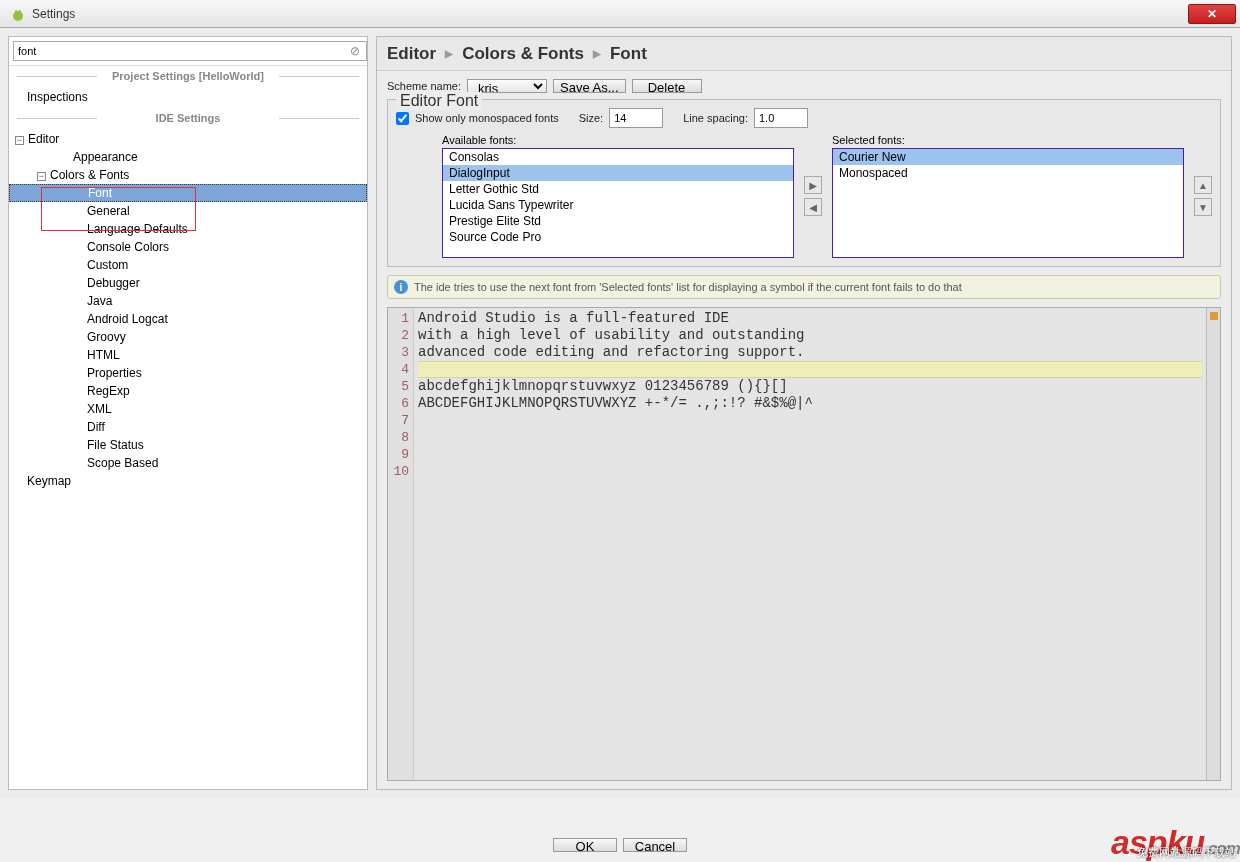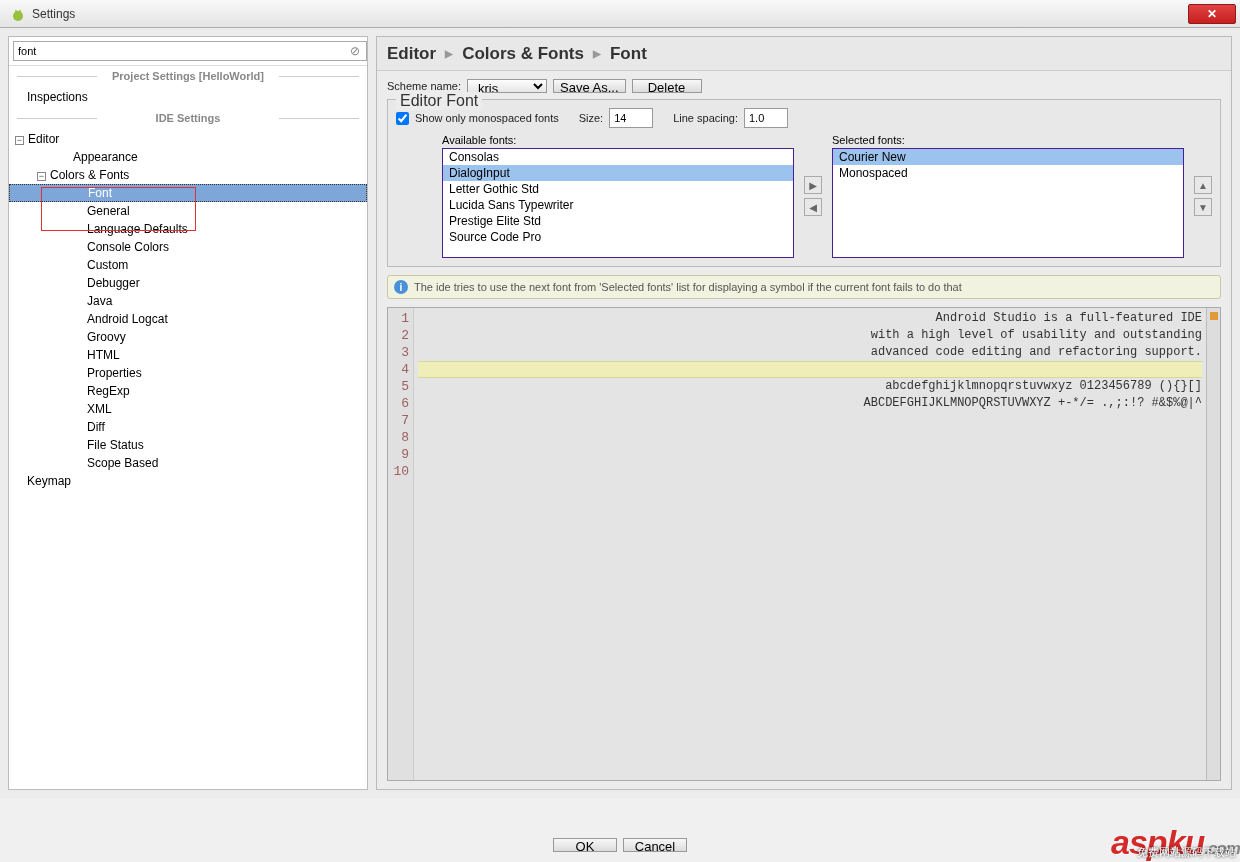--- a/index.html
+++ b/index.html
@@ -43,40 +43,40 @@
   .row { display: flex; align-items: center; gap: 6px; }
   .lbl { font-size: 11px; color: #222; }
   select, input[type=text].small, .btn { font-size: 13px; height: 14px; border: 1px solid #999; background: linear-gradient(#fdfdfd,#e6e6e6); padding: 0 6px; }
   select { width: 80px; }
   .btn { min-width: 70px; cursor: pointer; background: linear-gradient(#f8f8f8,#dcdcdc); }
   
   .group { border: 1px solid #bbb; padding: 8px; background: #e8e8e8; position: relative; }
   .group-title { position: absolute; top: -8px; left: 8px; background: #ececec; padding: 0 4px; font-size: 16px; color: #333; }
   .group .row { margin-bottom: 6px; }
   .check { width: 13px; height: 13px; }
-  .numinput { width: 44px; height: 20px; border: 1px solid #999; padding: 0 4px; font-size: 11px; }
+  .numinput { width: 54px; height: 20px; border: 1px solid #999; padding: 0 4px; font-size: 11px; }
   
   .fonts-row { display: flex; gap: 10px; align-items: stretch; margin-left: 46px; }
   .fonts-col { flex: 1; display: flex; flex-direction: column; }
   .fonts-col.left { flex: 1; }
   .fonts-col.right { flex: 1; }
   .fontlist-label { font-size: 11px; margin-bottom: 2px; }
   .fontlist { flex: 1; min-height: 110px; border: 1px solid #4c1d95; background: #fff; overflow: auto; }
   .fontlist div { padding: 1px 6px; cursor: default; font-size: 12px; }
   .fontlist div.selected { background: #9cc2ee; }
   .moverbtns { display: flex; flex-direction: column; justify-content: center; gap: 4px; }
   .moverbtn { width: 18px; height: 18px; border: 1px solid #aaa; background: #e8e8e8; display:flex; align-items:center; justify-content:center; color:#666; font-size:10px; }
   
   .info-row { display: flex; align-items: center; gap: 6px; padding: 4px 6px; border: 1px solid #c8c8a0; background: #f2f2e0; border-radius: 3px; margin: 2px 0; color: #555; }
   .info-icon { width: 14px; height: 14px; border-radius: 50%; background: #4a90d9; color: #fff; display:flex; align-items:center; justify-content:center; font-size: 10px; font-weight: bold; }
   
   .editor-preview { flex: 1; display: flex; border: 1px solid #aaa; background: #e4e4e4; position: relative; overflow: hidden; }
   .gutter { width: 26px; background: #e0e0e0; border-right: 1px solid #ccc; text-align: right; padding: 2px 4px 0 0; font-family: "Courier New", monospace; font-size: 13px; color: #a06060; }
   .gutter div { height: 17px; line-height: 17px; }
-  .preview-text { flex: 1; padding: 2px 4px; font-family: "Courier New", monospace; font-size: 12px; color: #333; line-height: 17px; white-space: pre; background: #e4e4e4; position: relative; text-align: right; }
+  .preview-text { flex: 1; padding: 2px 4px; font-family: "Courier New", monospace; font-size: 14px; color: #333; line-height: 17px; white-space: pre; background: #e4e4e4; position: relative; }
   .preview-text .caret-line { background: #f0eeb8; display: block; width: 100%; height: 17px; border-top: 1px solid #d8d690; border-bottom: 1px solid #d8d690; }
   .preview-scrollmark { width: 14px; background: #ddd; border-left: 1px solid #bbb; position: relative; }
   .orange-mark { position: absolute; top: 4px; right: 2px; width: 8px; height: 8px; background: #e09a3a; }
   
   
   .footer { position: absolute; bottom: 4px; left: 0; right: 0; display: flex; justify-content: center; gap: 6px; padding: 6px 22px; }
   .footer .btn { min-width: 64px; }
   
   
   .watermark { position: absolute; right: 0; bottom: 0; font-size: 34px; font-weight: 900; font-style: italic; font-family: Arial, sans-serif; letter-spacing: -1px; }

